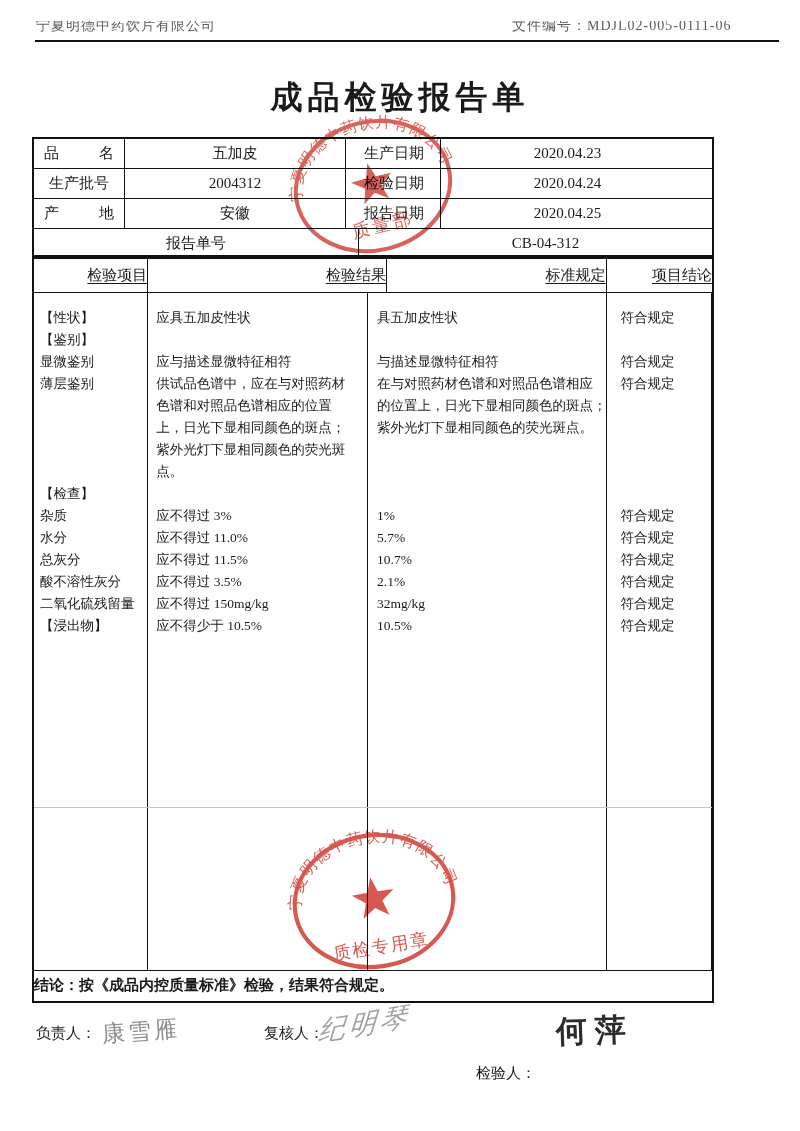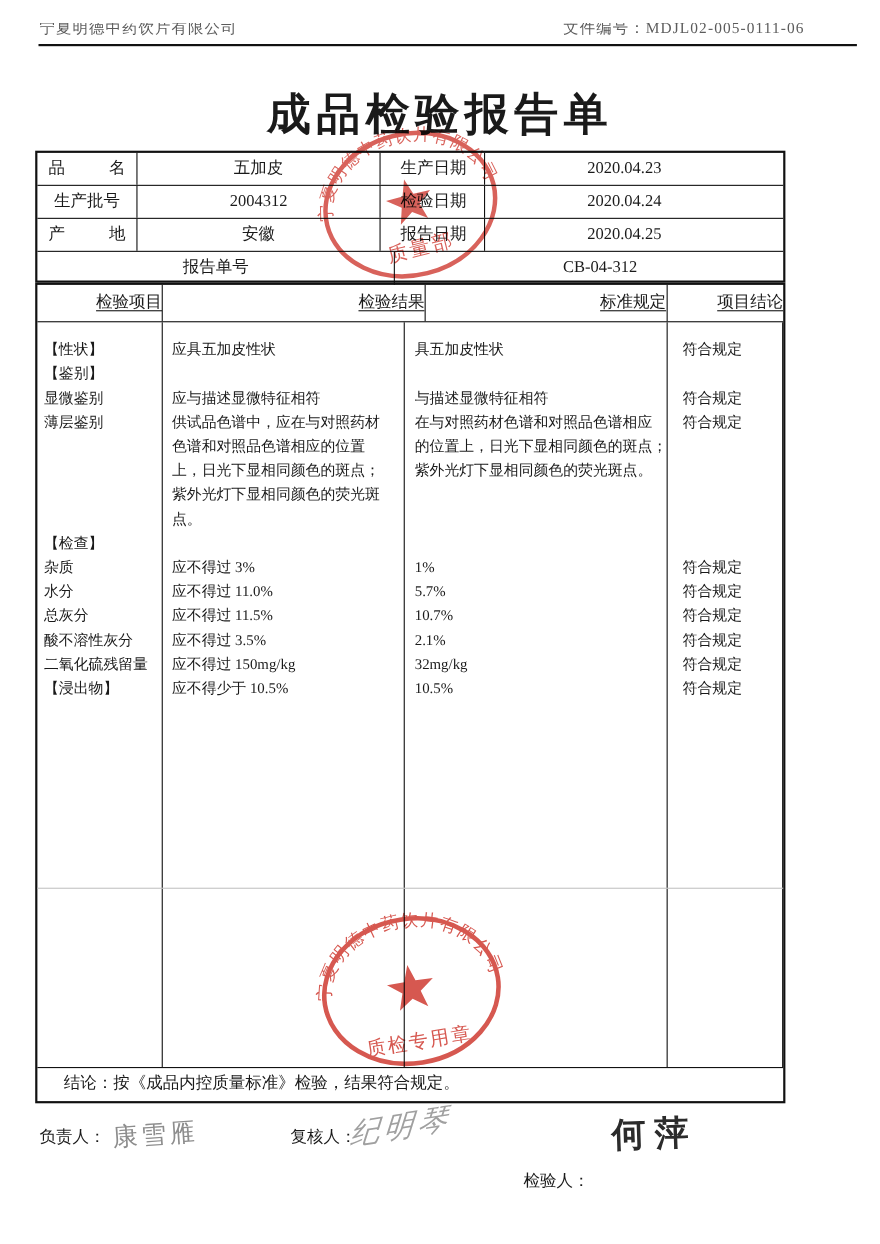--- a/index.html
+++ b/index.html
@@ -10,21 +10,21 @@
   }
   
   .hdr-clip{position:absolute; top:21px; height:17px; overflow:hidden; opacity:.8;}
   .hdr-clip span{display:block; margin-top:-4px; font-size:14px; color:#333; letter-spacing:1px; white-space:nowrap;}
   .hdr-left{left:36px; width:260px;}
   .hdr-right{left:512px; width:270px;}
   .hdr-rule{position:absolute; left:35px; top:40px; width:744px; height:2px; background:#111;}
   
   .doc-title{
     position:absolute; left:0; top:76px; width:800px; text-align:center;
-    font-size:40px; font-weight:600; letter-spacing:5px;
+    font-size:32px; font-weight:600; letter-spacing:5px;
   }
   
   .info-table{
     position:absolute; left:32px; top:137px; width:682px; height:120px;
     border:2px solid #111; box-sizing:border-box; font-size:15px;
   }
   .info-row{display:flex; height:30px; line-height:29px; border-bottom:1px solid #111; box-sizing:border-box;}
   .info-row:last-child{border-bottom:none;gap:18px;}
   .ic{box-sizing:border-box; border-right:1px solid #111; padding:0 8px; white-space:nowrap; overflow:hidden;text-align:center;}
   .ic:last-child{border-right:none;}
@@ -46,21 +46,21 @@
   .rh span{text-decoration:underline; text-underline-offset:3px;}
   .res-body{display:flex; height:678px; position:relative; box-sizing:border-box; border-bottom:1px solid #111;}
   .rb{box-sizing:border-box; border-right:1px solid #111; padding-top:14px;
       font-size:13.5px; line-height:22px; white-space:pre; overflow:hidden;}
   .rb:last-child{border-right:none;}
   .c1{width:115px; padding-left:6px;}
   .c2{width:221px; padding-left:8px;}
   .c3{width:240px; padding-left:9px;}
   .c4{width:106px; padding-left:14px;}
   .fold-line{position:absolute; left:0; top:514px; width:100%; height:1px; background:#c4c4c4;}
-  .res-conclusion{height:30px; line-height:29px; font-size:15px; padding-left:24px; box-sizing:border-box; white-space:nowrap;}
+  .res-conclusion{height:30px; line-height:29px; font-size:15px; padding-left:0; box-sizing:border-box; white-space:nowrap;font-weight:bold;}
   
   .stamp{position:absolute; mix-blend-mode:multiply; pointer-events:none;}
   .stamp-top{left:287px; top:111px; width:172px; height:150px; transform:rotate(-14deg); opacity:.8;}
   .stamp-bottom{left:285px; top:827px; width:178px; height:148px; transform:rotate(-9deg); opacity:.85;}
   .stamp svg{width:100%; height:100%;}
   
   .sig-label{position:absolute; top:1024px; font-size:15px; white-space:nowrap;}
   .lab-owner{left:36px;}
   .lab-reviewer{left:264px;}
   .lab-inspector{left:476px;margin-top:40px;}

